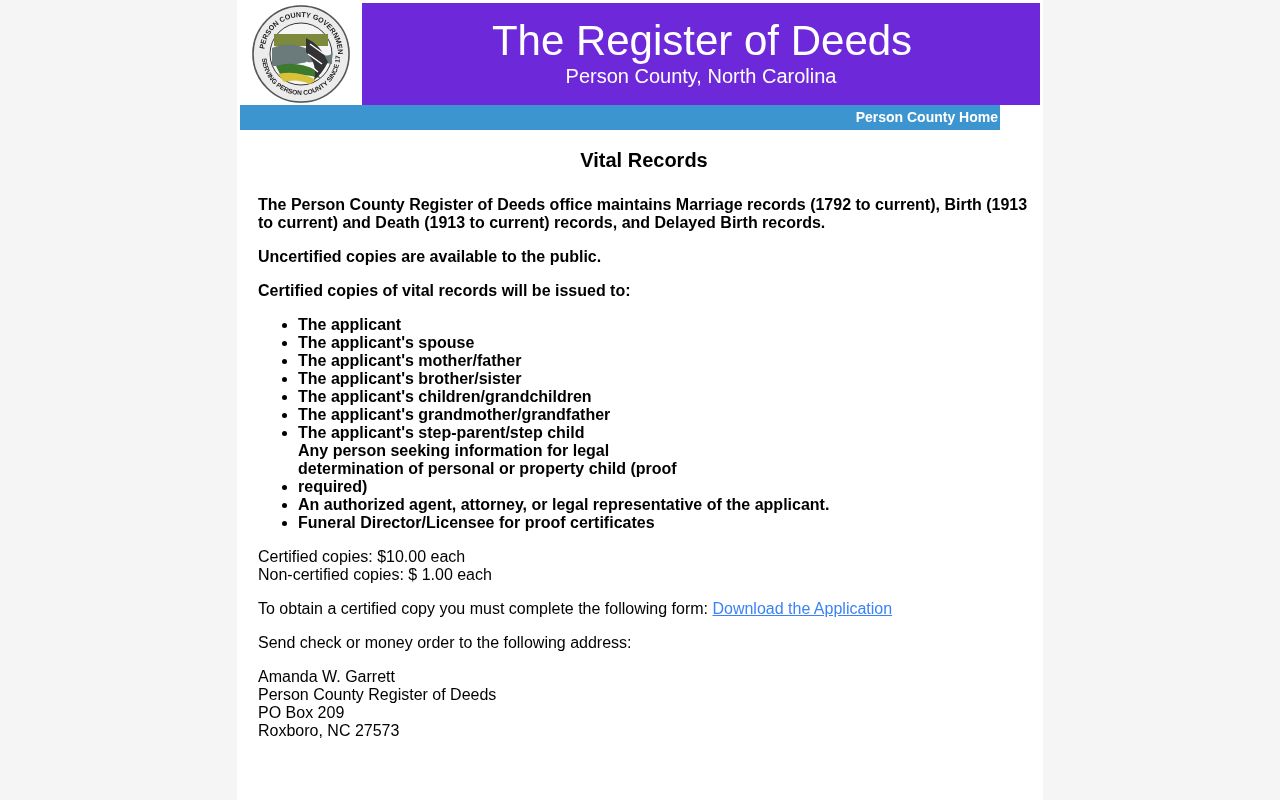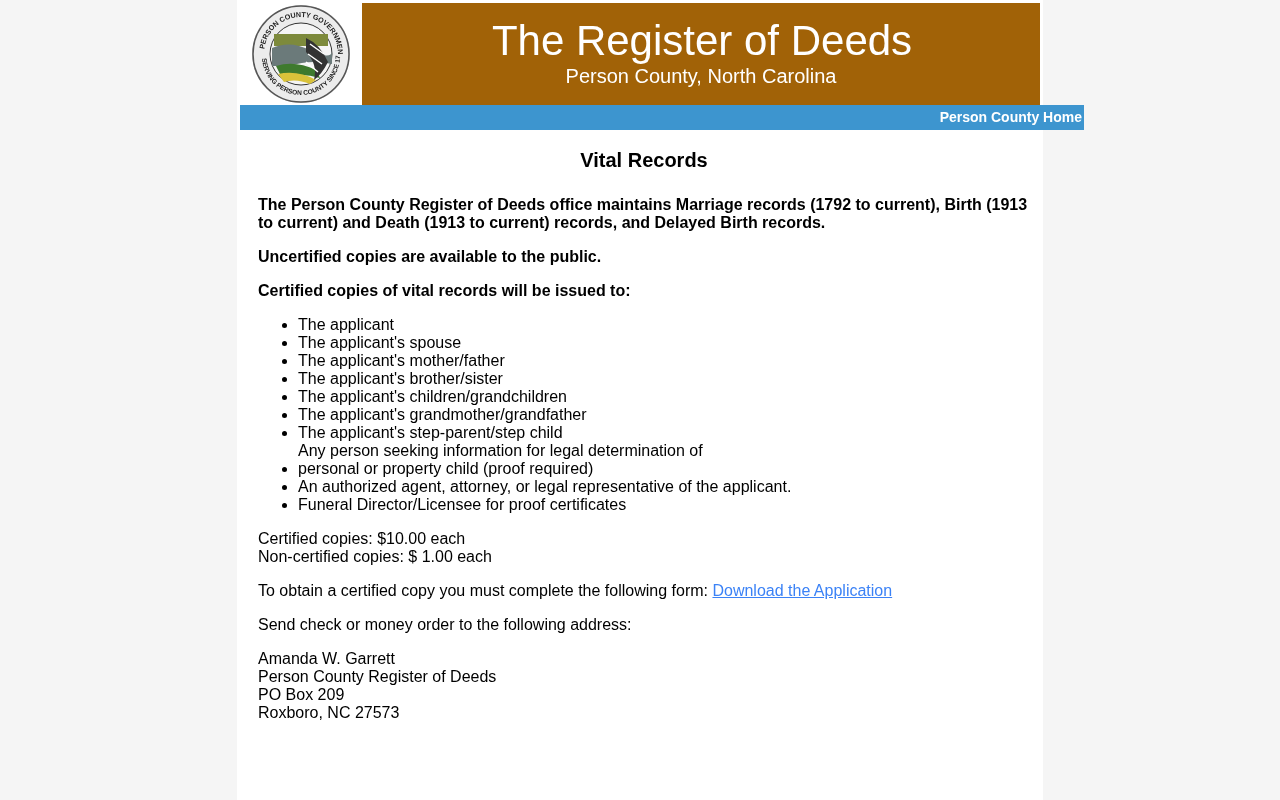--- a/index.html
+++ b/index.html
@@ -33,21 +33,21 @@
       top: 1px;
       width: 102px;
       height: 100px;
     }
     .banner {
       position: absolute;
       left: 122px;
       top: 0;
       width: 678px;
       height: 102px;
-      background: #a16207;
+      background: #6d28d9;
       color: #fff;
       text-align: center;
     }
     .banner-title {
       position: absolute;
       left: 0; right: 0;
       top: 14px;
       font-size: 42px;
       line-height: 48px;
       padding-left: 0;
@@ -57,21 +57,21 @@
       position: absolute;
       left: 0; right: 0;
       top: 61px;
       font-size: 20px;
       line-height: 24px;
     }
     .navbar {
       position: absolute;
       left: 3px;
       top: 105px;
-      width: 844px;
+      width: 760px;
       height: 25px;
       background: #3d95cf;
     }
     .nav-link {
       position: absolute;
       right: 2px;
       top: 4px;
       color: #fff;
       font-weight: bold;
       font-size: 14px;
@@ -95,21 +95,21 @@
       padding-left: 2px;
     }
     .content p {
       margin: 0 0 16px 0;
     }
     .bold { font-weight: bold; }
     ul.issued {
       margin: 0 0 16px 0;
       padding-left: 40px;
     }
-    ul.issued li { line-height: 18px; }
+    ul.issued li { line-height: 18px; font-weight: bold; }
     .item-wrap { display: inline-block; max-width: 420px; }
     a.app-link {
       color: #3b82f6;
       text-decoration: underline;
     }
   </style>
 </head>
 <body>
 
 <div class="page">

